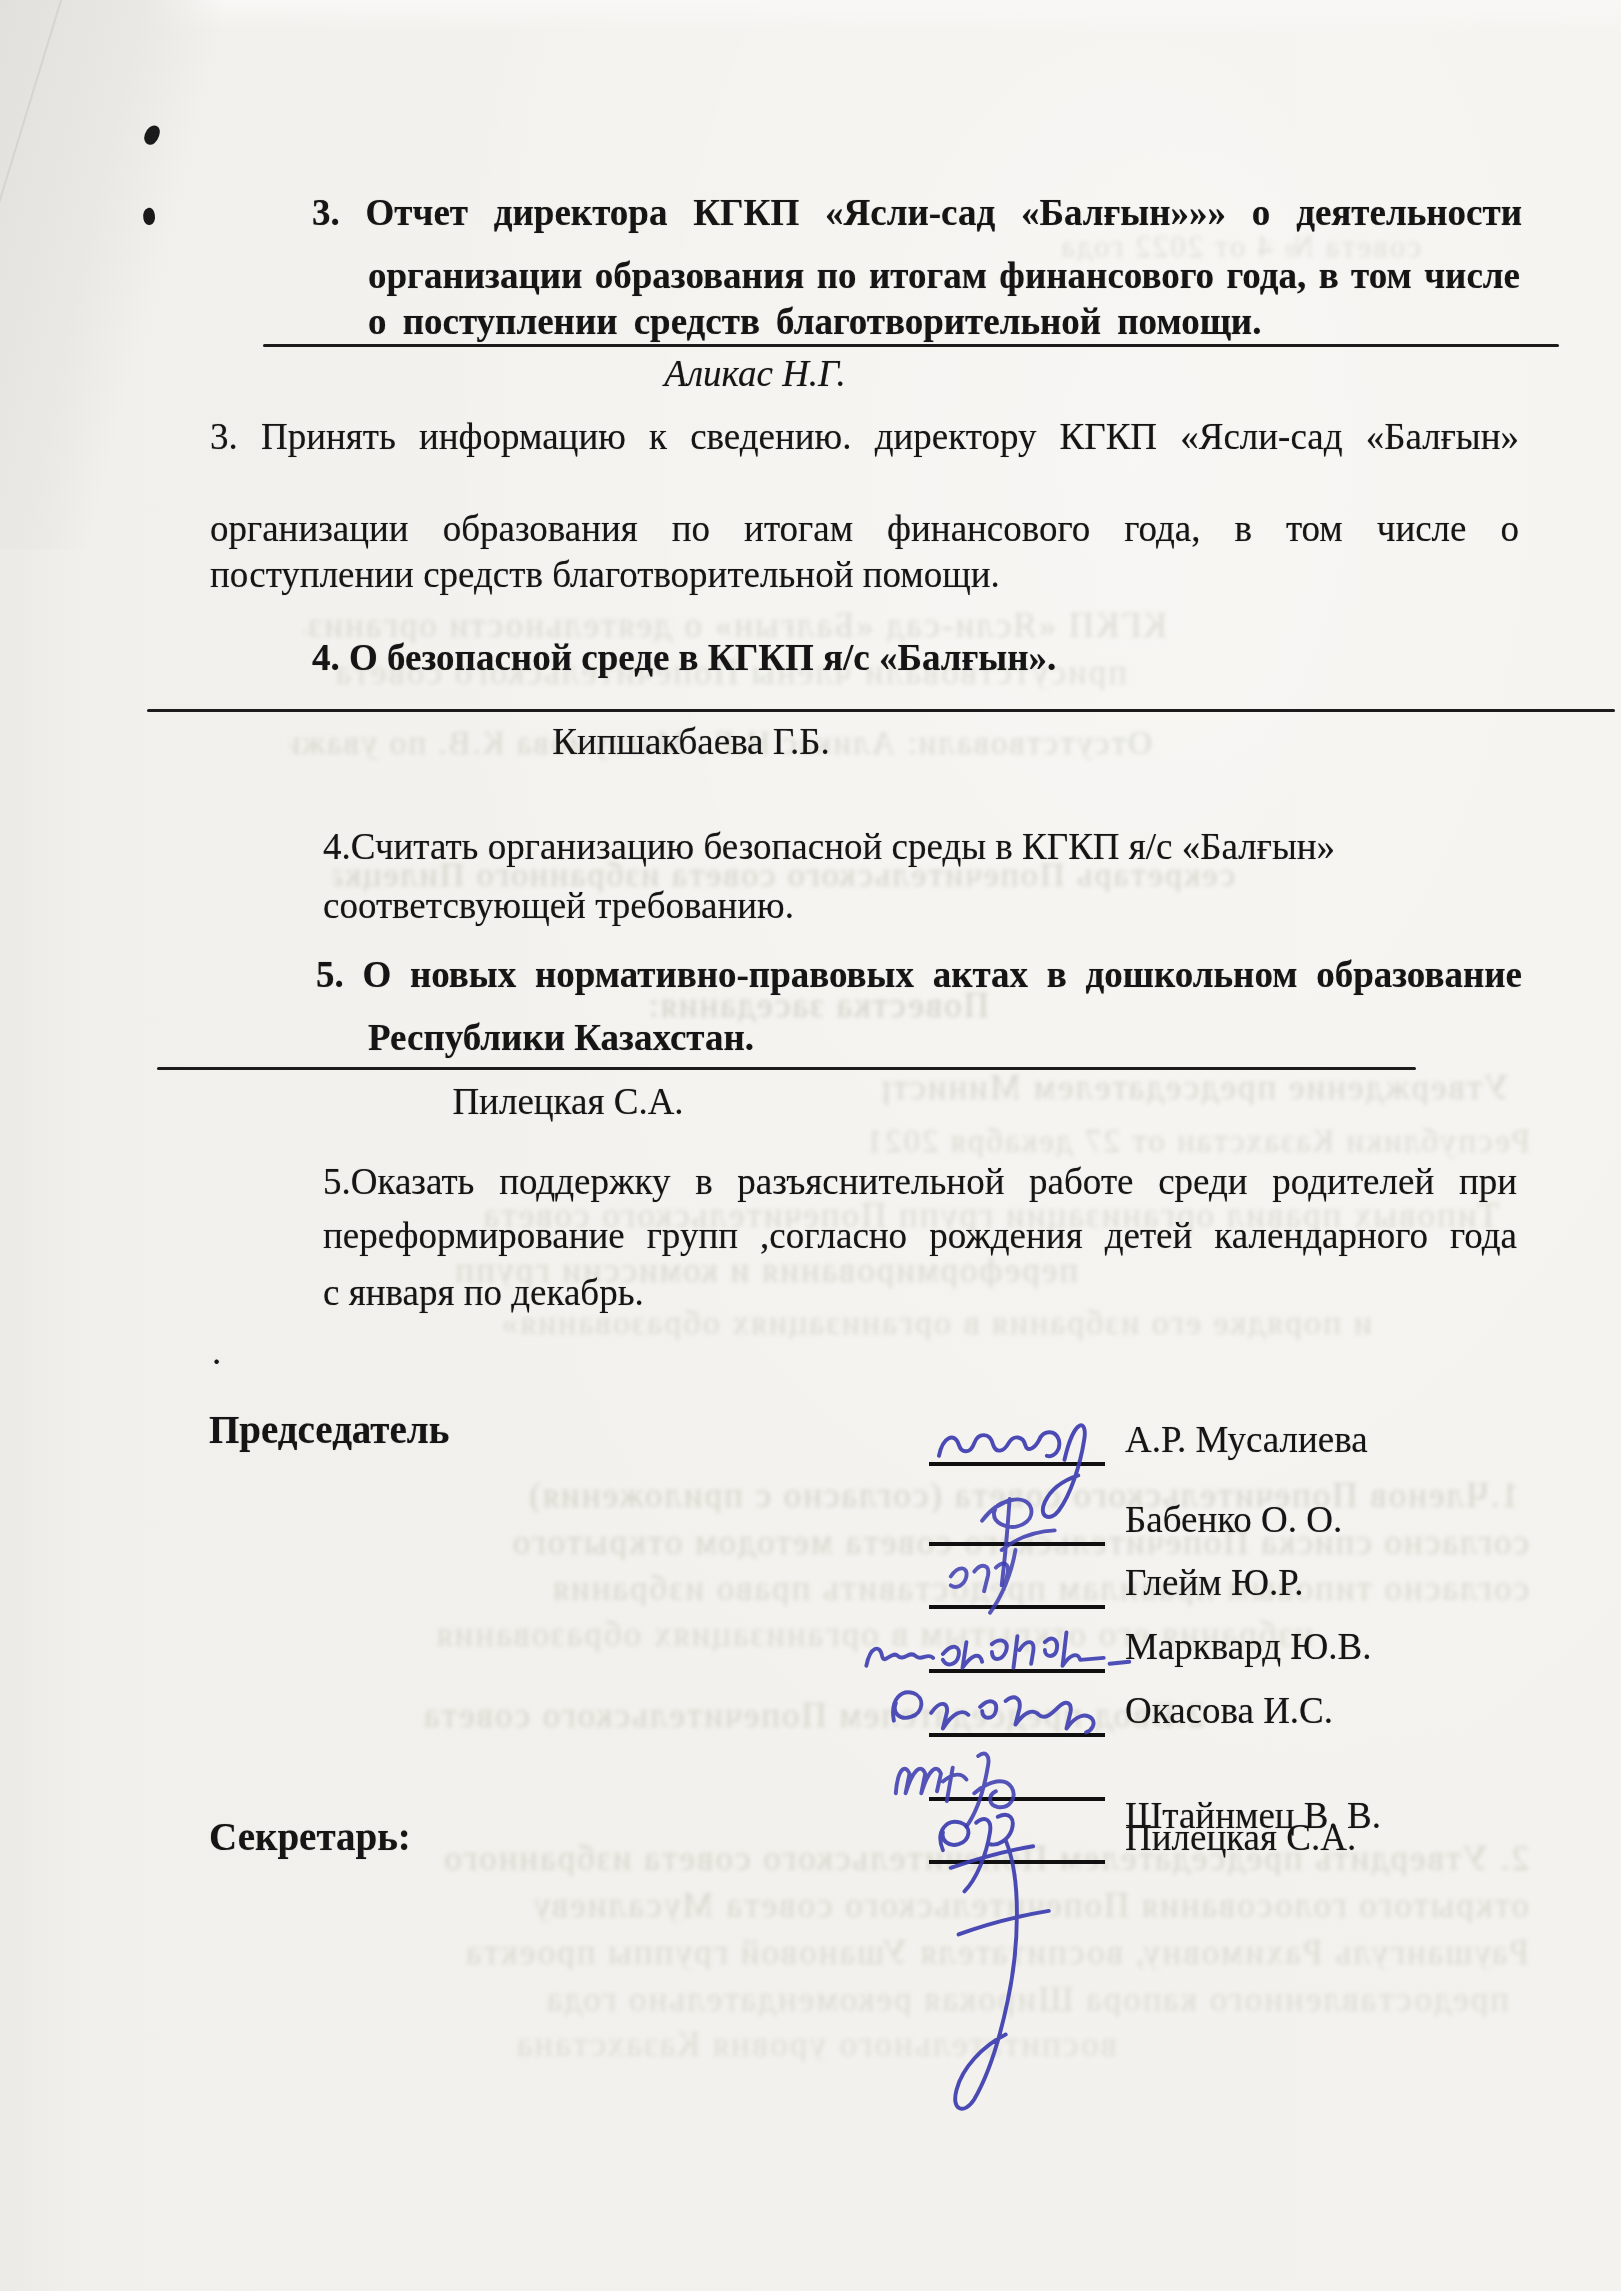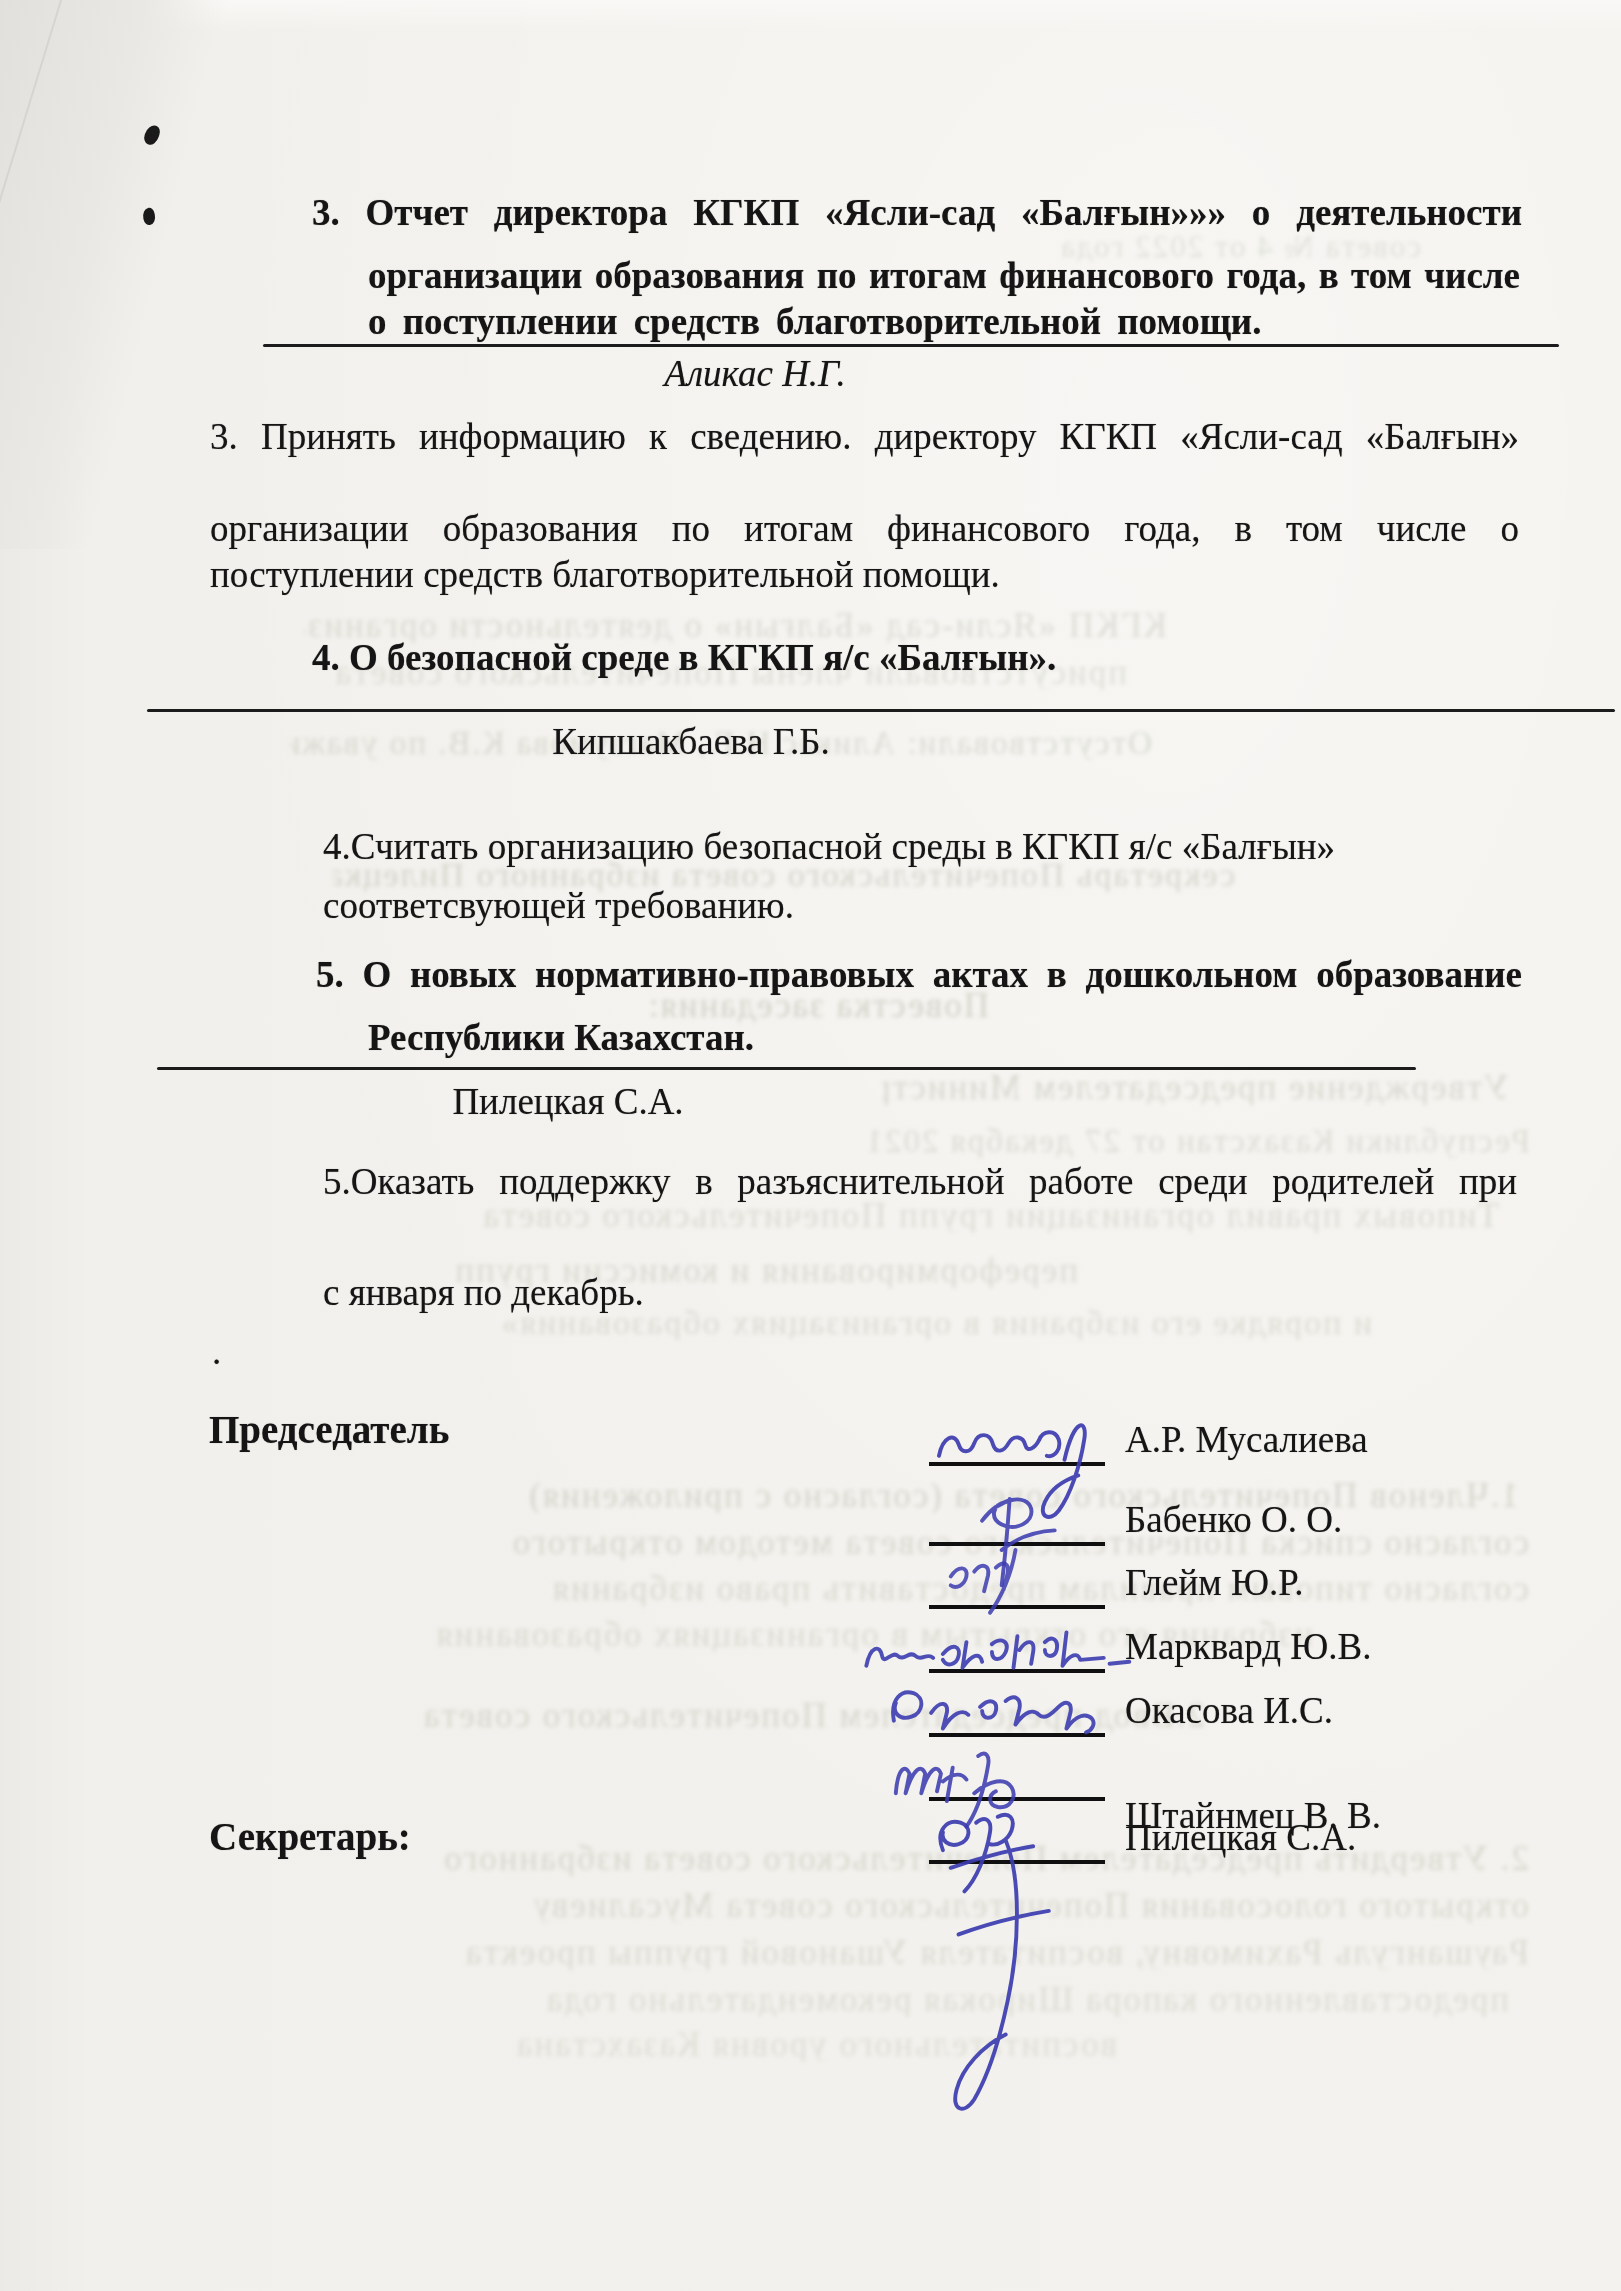--- a/index.html
+++ b/index.html
@@ -88,20 +88,21 @@
   <div class="t" style="left:323px;top:885px;font-size:37px;">соответсвующей требованию.</div>
 
   <div class="t b j" style="left:316px;top:954px;width:1206px;font-size:37px;">5.  О новых нормативно-правовых актах в дошкольном образование</div>
   <div class="t b" style="left:368px;top:1000px;font-size:37px;margin-top:17px;">Республики Казахстан.</div>
 
   <div class="rule" style="left:157px;top:1067px;width:1259px;"></div>
 
   <div class="t ctr" style="left:274px;top:1081px;width:588px;font-size:37px;">Пилецкая С.А.</div>
 
   <div class="t j" style="left:323px;top:1161px;width:1194px;font-size:37px;">5.Оказать поддержку в разъяснительной работе среди родителей  при</div>
+  <div class="t j" style="left:323px;top:1215px;width:1194px;font-size:37px;">переформирование  групп ,согласно рождения детей календарного года</div>
   <div class="t" style="left:323px;top:1272px;font-size:37px;">с января по декабрь.</div>
 
   <div class="t" style="left:212px;top:1331px;font-size:37px;">.</div>
 
   <div class="t b" style="left:209px;top:1408px;font-size:39px;">Председатель</div>
   <div class="t b" style="left:209px;top:1815px;font-size:39px;">Секретарь:</div>
 
   <div class="sigline" style="top:1462px;"></div>
   <div class="sigline" style="top:1542px;"></div>
   <div class="sigline" style="top:1605px;"></div>

